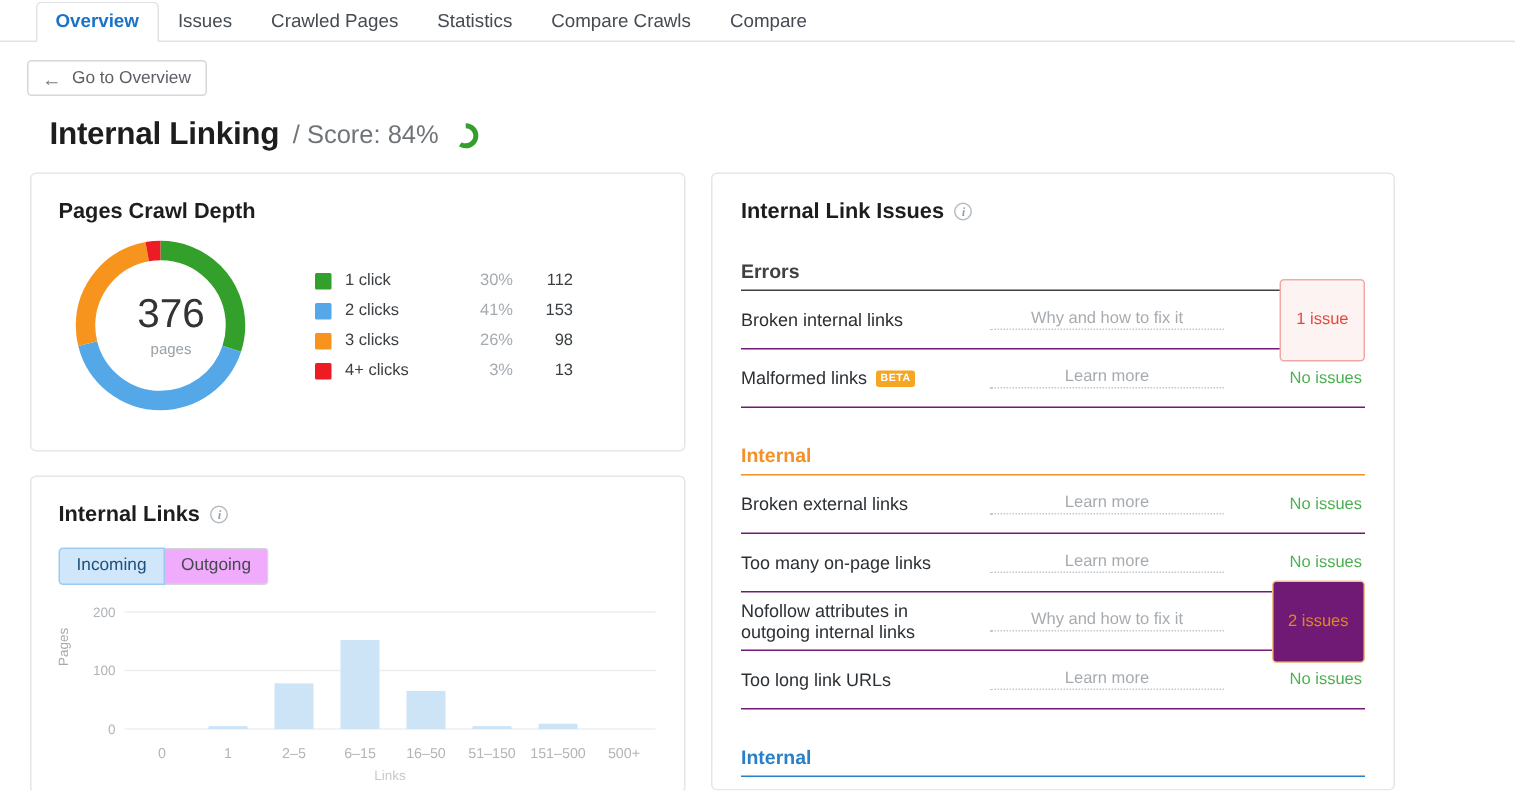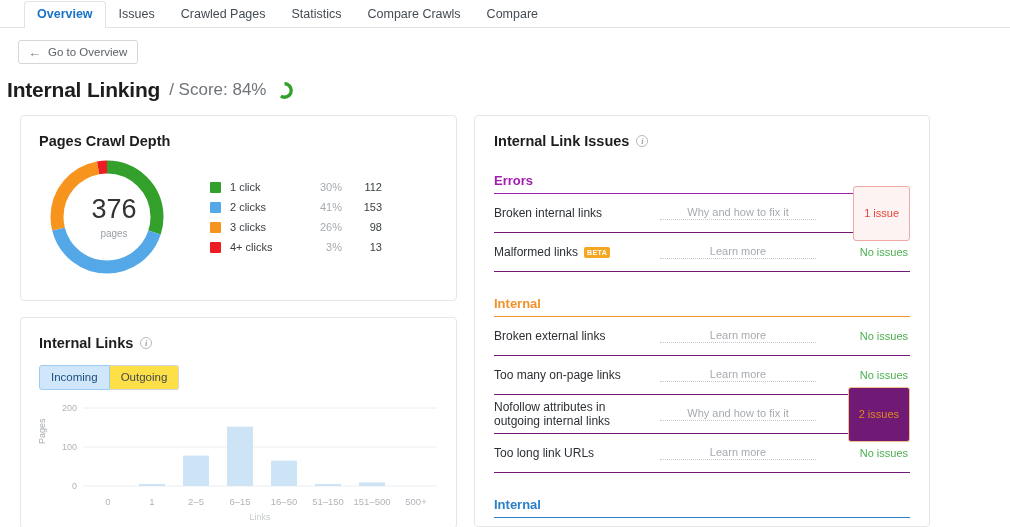--- a/index.html
+++ b/index.html
@@ -65,21 +65,21 @@
     cursor: pointer;
     line-height: 12px;
   }
   .go-back .arrow { font-size: 13px; color: #787d83; line-height: 11px; }
 
   
   .title-row {
     display: flex;
     align-items: center;
     gap: 9px;
-    padding: 14px 0 0 7px;
+    padding: 14px 0 0 33px;
   }
   .title-main { font-size: 21px; font-weight: 700; letter-spacing: -0.2px; color: #1d1d1d; }
   .title-sub  { font-size: 17px; color: #6f7479; font-weight: 400; }
   .score-ring { width: 19px; height: 19px; display:block; }
 
   
   .columns {
     display: flex;
     gap: 17px;
     padding: 13px 20px 0 20px;
@@ -139,21 +139,21 @@
   .legend-val { width: 40px; text-align: right; color: #3c4043; }
 
   
   .links-card { margin-top: 16px; padding: 17px 18px 0 18px; height: 212px; overflow: hidden; }
   .toggle { display: inline-flex; margin-top: 14px; }
   .toggle button {
     font-family: inherit;
     font-size: 11.5px;
     padding: 5px 11px;
     border: 1px solid #d4d7da;
-    background: #fde047;
+    background: #f0abfc;
     color: #45494e;
     cursor: pointer;
     line-height: 13px;
   }
   .toggle button:first-child { border-radius: 3px 0 0 3px; }
   .toggle button:last-child  { border-radius: 0 3px 3px 0; border-left: none; }
   .toggle button.on {
     background: #cfe6fb;
     border-color: #9ccbf2;
     color: #1d4f7c;
@@ -170,21 +170,21 @@
 
   
   .issues-card { padding: 17px 19px 0 19px; height: 412px; overflow: hidden; }
   .sec-head {
     font-size: 13px;
     font-weight: 700;
     padding-bottom: 5px;
     border-bottom: 1px solid currentColor;
     margin-top: 24px;
   }
-  .sec-head.errors   { color: #a21caf; }
+  .sec-head.errors   { color: #404040; }
   .sec-head.warnings { color: #f2912a; }
   .sec-head.notices  { color: #2a7fc9; }
 
   .issue-row {
     display: flex;
     align-items: center;
     height: 39px;
     border-bottom: 1px solid #701a75;
     font-size: 12px;
   }

